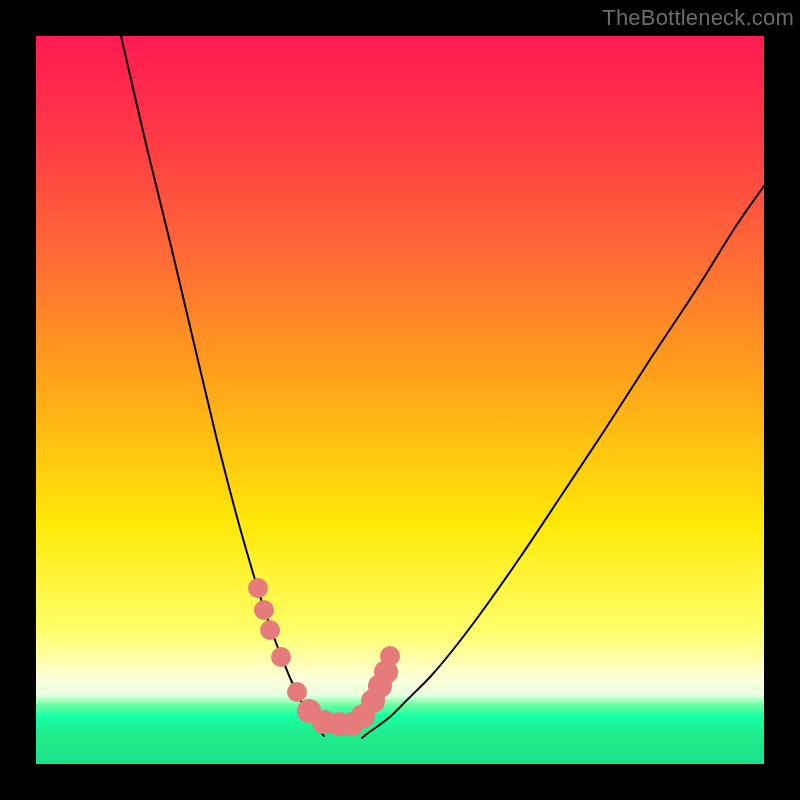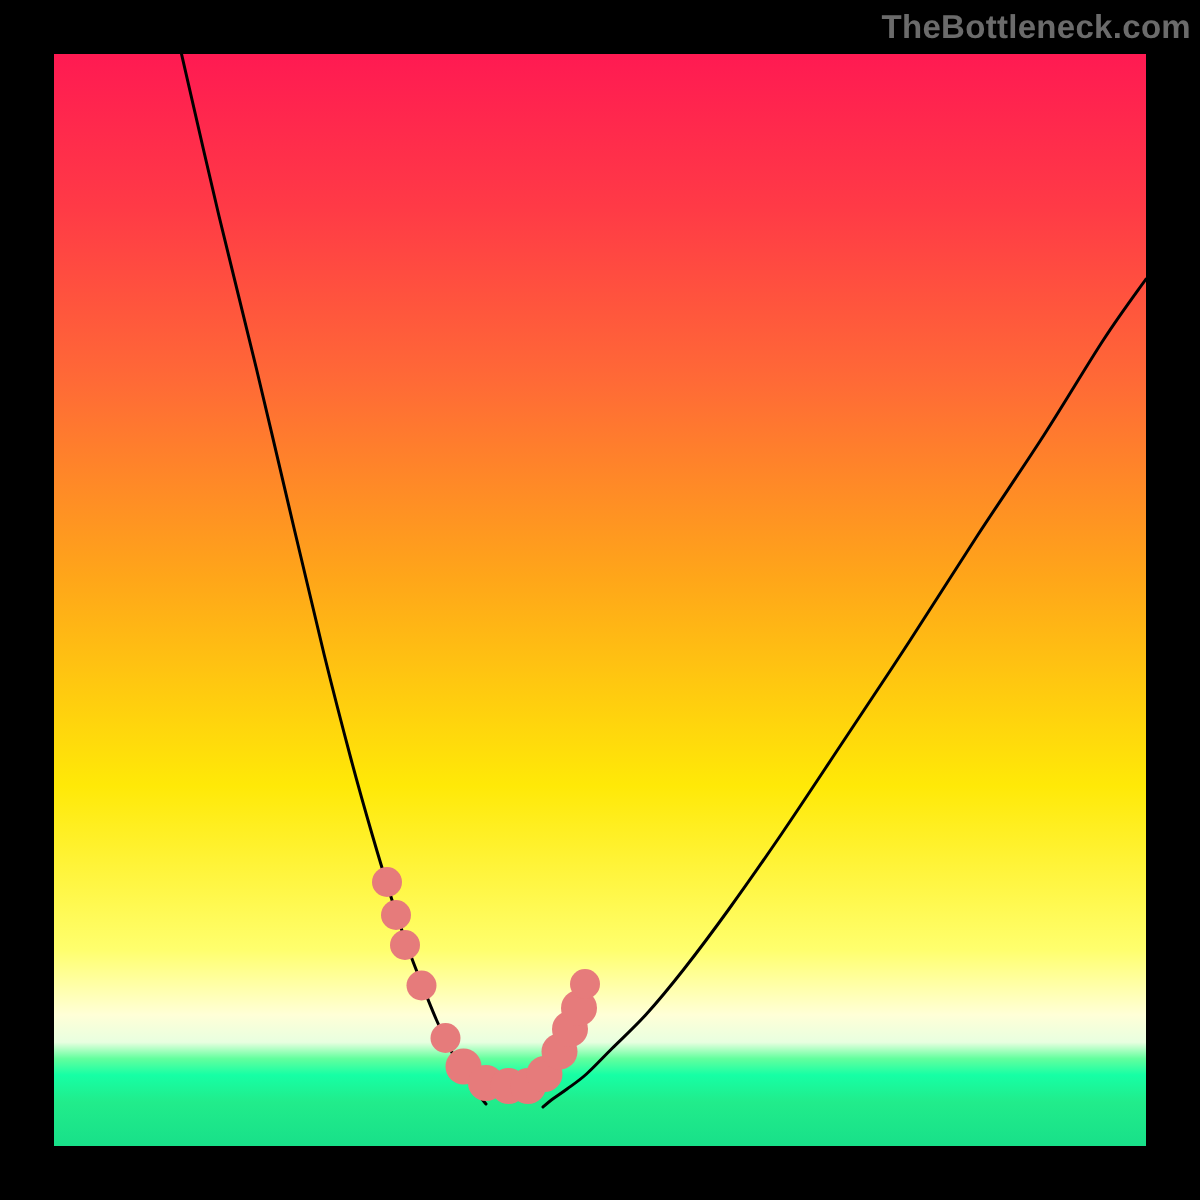--- a/index.html
+++ b/index.html
@@ -36,21 +36,21 @@
       #16ffa5 93.5%,
       #21ec8b 96%,
       #18e089 100%);
   }
   .watermark {
     position: absolute;
     right: 6px;
     top: 5px;
     color: #6b6b6b;
     font-size: 22px;
-    font-weight: 700;
+    font-weight: 400;
     letter-spacing: 0.2px;
     user-select: none;
   }
   svg.curves {
     position: absolute;
     left: 0; top: 0;
     width: 728px; height: 728px;
   }
   .curve {
     fill: none;

